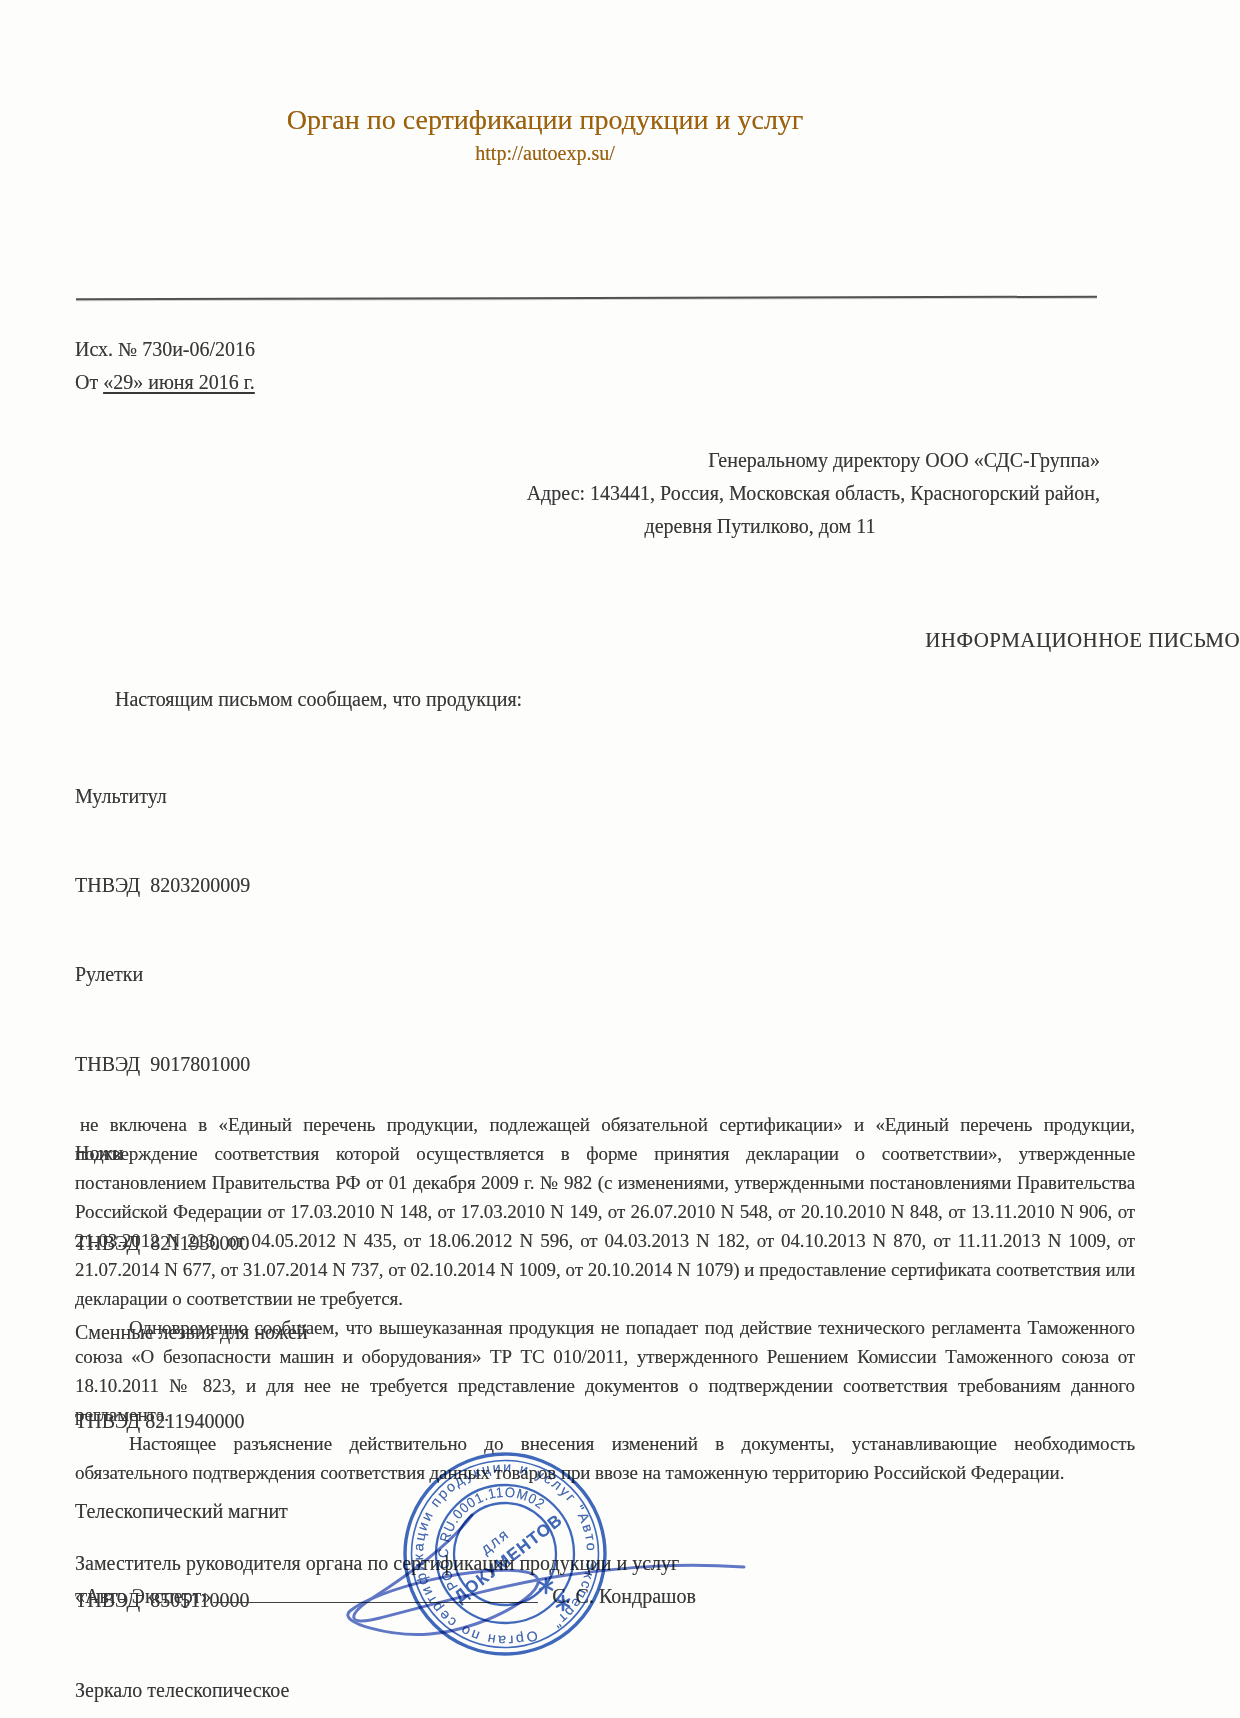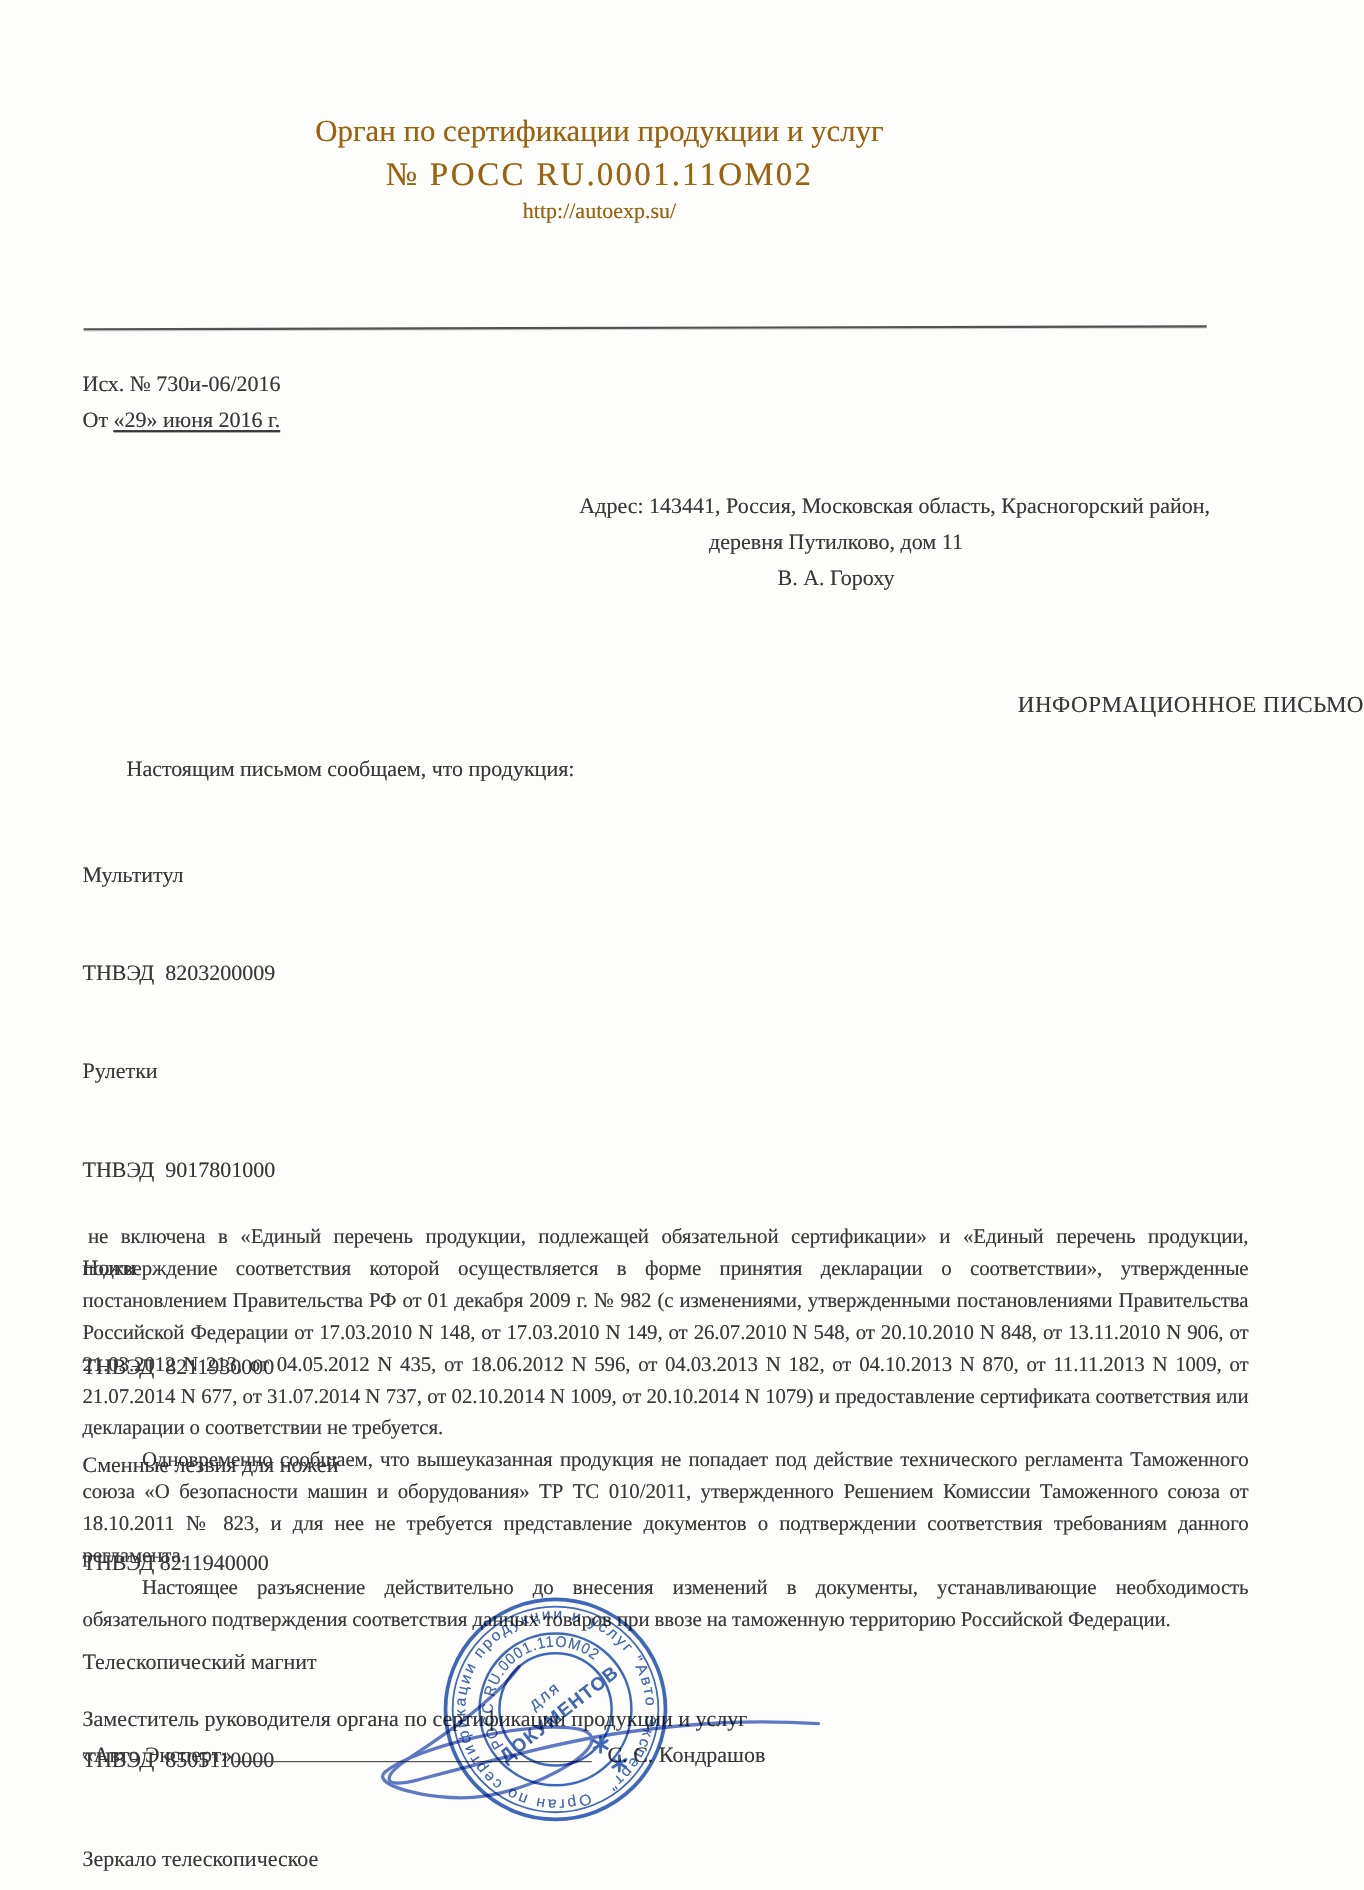--- a/index.html
+++ b/index.html
@@ -45,35 +45,34 @@
   
   .stamp-svg{left:390px;top:1439px;z-index:5;mix-blend-mode:multiply;opacity:.92;}
   .pen-svg{left:320px;top:1495px;z-index:6;mix-blend-mode:multiply;opacity:.85;}
   .stamp-font{font-family:"Liberation Sans","DejaVu Sans",sans-serif;}
 </style>
 </head>
 <body>
 
 <div class="abs header">
   <div class="h1">Орган по сертификации продукции и услуг</div>
-  <div class="h3">№ РОСС RU.0001.11ОМ02</div>
   <div class="hsite">http://autoexp.su/</div>
 </div>
 
 <div class="abs rule"></div>
 
 <div class="abs ref">
   <div>Исх. № 730и-06/2016</div>
   <div><span>От </span><span class="u">«29» июня 2016 г.</span></div>
 </div>
 
 <div class="abs addressee">
+  <div class="r">Генеральному директору ООО «СДС-Группа»</div>
   <div class="r">Адрес: 143441, Россия, Московская область, Красногорский район,</div>
   <div class="c">деревня Путилково, дом 11</div>
-  <div class="c">В. А. Гороху</div>
 </div>
 
 <div class="abs title">ИНФОРМАЦИОННОЕ ПИСЬМО</div>
 
 <div class="abs intro"><span class="ind"></span><span>Настоящим письмом сообщаем, что продукция:</span></div>
 
 <div class="abs products">
   <div>Мультитул</div>
   <div>ТНВЭД  8203200009</div>
   <div>Рулетки</div>

